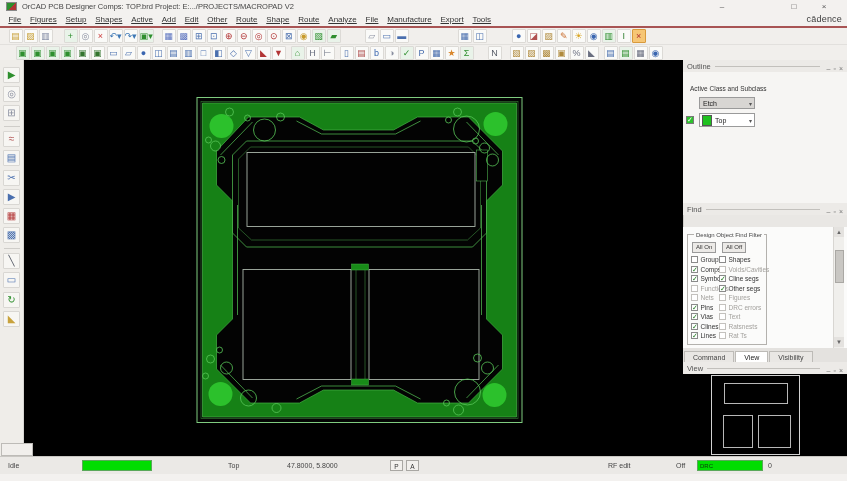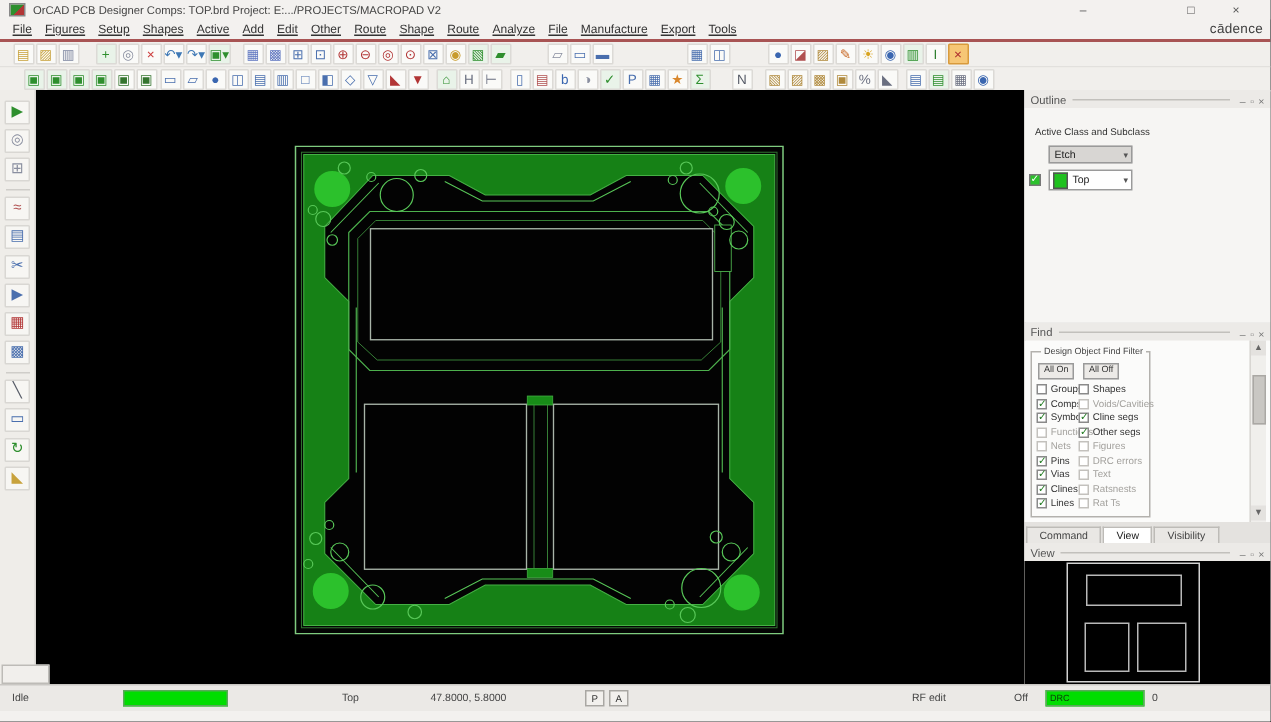--- a/index.html
+++ b/index.html
@@ -325,21 +325,21 @@
     <span class="chev">▾</span>
   </div>
   <span class="sub-check">✓</span>
   <div class="dd sub-dd">
     <span class="swatch"></span>
     <span>Top</span>
     <span class="chev">▾</span>
   </div>
 </div>
 
-<div class="panel-header" style="top:215px;">
+<div class="panel-header" style="top:203px;">
   <span class="ph-title">Find</span>
   <span class="ph-line"></span>
     <span class="ph-icons"><span class="ph-btn">–</span><span class="ph-btn">▫</span><span class="ph-btn">×</span></span>
 </div>
 <div class="panel-content" style="top:227px;height:121px;background:#fbfbfa;">
   <div class="groupbox">
     <span class="gb-label" style="background:#fbfbfa;">Design Object Find Filter</span>
     <span class="mini-btn" style="left:4px;">All On</span>
     <span class="mini-btn" style="left:34px;">All Off</span>
     <div class="cb-col" style="left:3px;" id="find-left">

